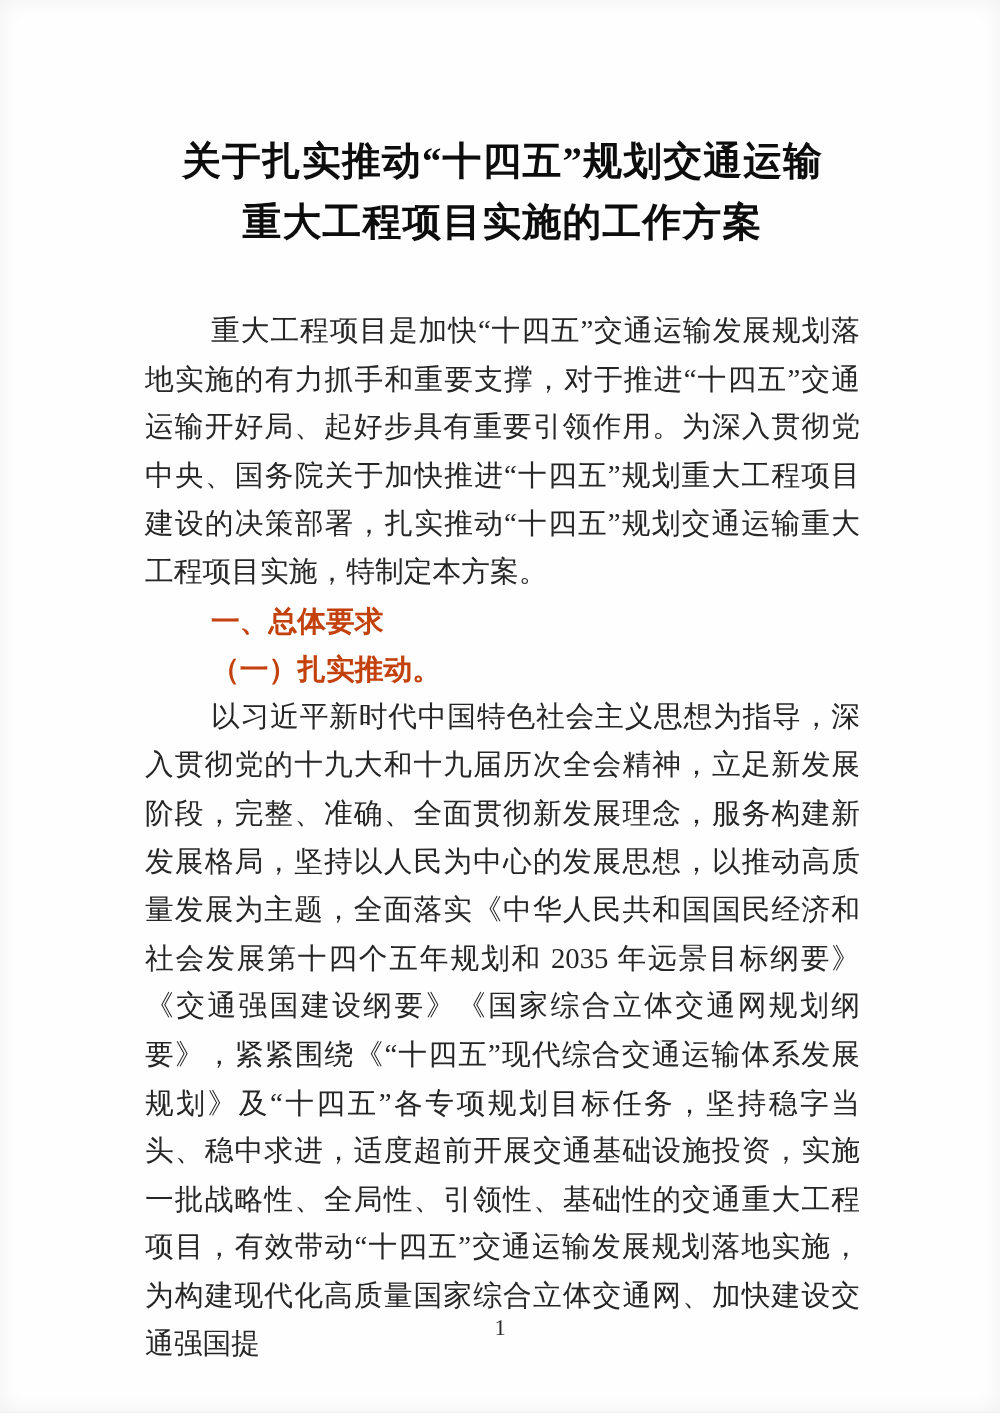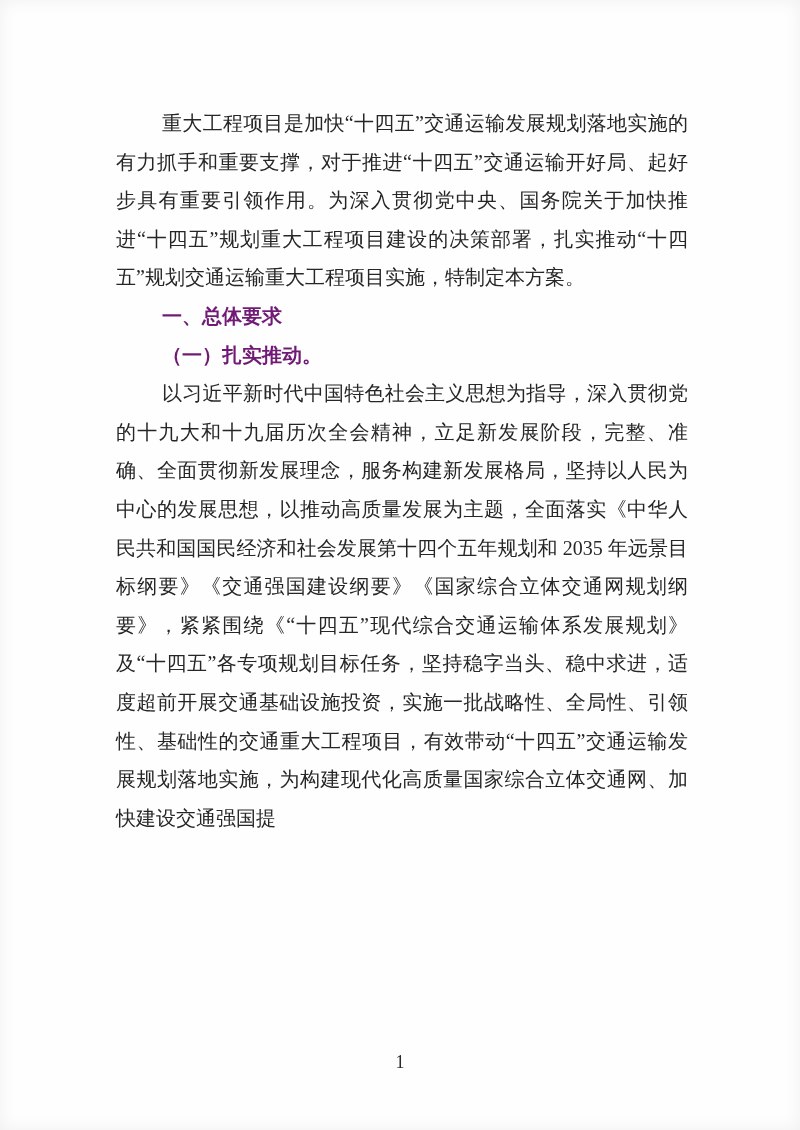--- a/index.html
+++ b/index.html
@@ -36,54 +36,58 @@
     font-family: "Liberation Serif", "DejaVu Serif", serif;
     font-size: 21.5px;
     line-height: 38.6px;
     color: #262626;
   }
   .doc-body p,
   .doc-body h2,
   .doc-body h3 {
     margin: 0;
     padding: 0;
-    font-size: 20px;
+    font-size: 23px;
     line-height: 38.6px;
   }
   .body-paragraph {
     text-indent: 2.3em;
     text-align: justify;
     text-align-last: left;
     font-weight: 400;
   }
   .section-heading,
   .subsection-heading {
     text-indent: 2.3em;
     text-align: left;
     font-family: "Liberation Sans", "DejaVu Sans", sans-serif;
     font-weight: 700;
-    color: #701a75;
+    color: #c2410c;
   }
   .page-footer {
     position: absolute;
     left: 0;
     bottom: 58px;
     width: 100%;
     text-align: center;
     font-family: "Liberation Serif", "DejaVu Serif", serif;
     font-size: 18px;
     line-height: 20px;
     color: #2a2a2a;
   }
 </style>
 </head>
 <body>
 
 <div class="page">
 
+  <h1 class="doc-title">
+    <span class="title-line">关于扎实推动“十四五”规划交通运输</span>
+    <span class="title-line">重大工程项目实施的工作方案</span>
+  </h1>
 
   <div class="doc-body">
     <p class="body-paragraph">重大工程项目是加快“十四五”交通运输发展规划落地实施的有力抓手和重要支撑，对于推进“十四五”交通运输开好局、起好步具有重要引领作用。为深入贯彻党中央、国务院关于加快推进“十四五”规划重大工程项目建设的决策部署，扎实推动“十四五”规划交通运输重大工程项目实施，特制定本方案。</p>
 
     <h2 class="section-heading">一、总体要求</h2>
 
     <h3 class="subsection-heading">（一）扎实推动。</h3>
 
     <p class="body-paragraph">以习近平新时代中国特色社会主义思想为指导，深入贯彻党的十九大和十九届历次全会精神，立足新发展阶段，完整、准确、全面贯彻新发展理念，服务构建新发展格局，坚持以人民为中心的发展思想，以推动高质量发展为主题，全面落实《中华人民共和国国民经济和社会发展第十四个五年规划和 2035 年远景目标纲要》《交通强国建设纲要》《国家综合立体交通网规划纲要》，紧紧围绕《“十四五”现代综合交通运输体系发展规划》及“十四五”各专项规划目标任务，坚持稳字当头、稳中求进，适度超前开展交通基础设施投资，实施一批战略性、全局性、引领性、基础性的交通重大工程项目，有效带动“十四五”交通运输发展规划落地实施，为构建现代化高质量国家综合立体交通网、加快建设交通强国提</p>
   </div>

